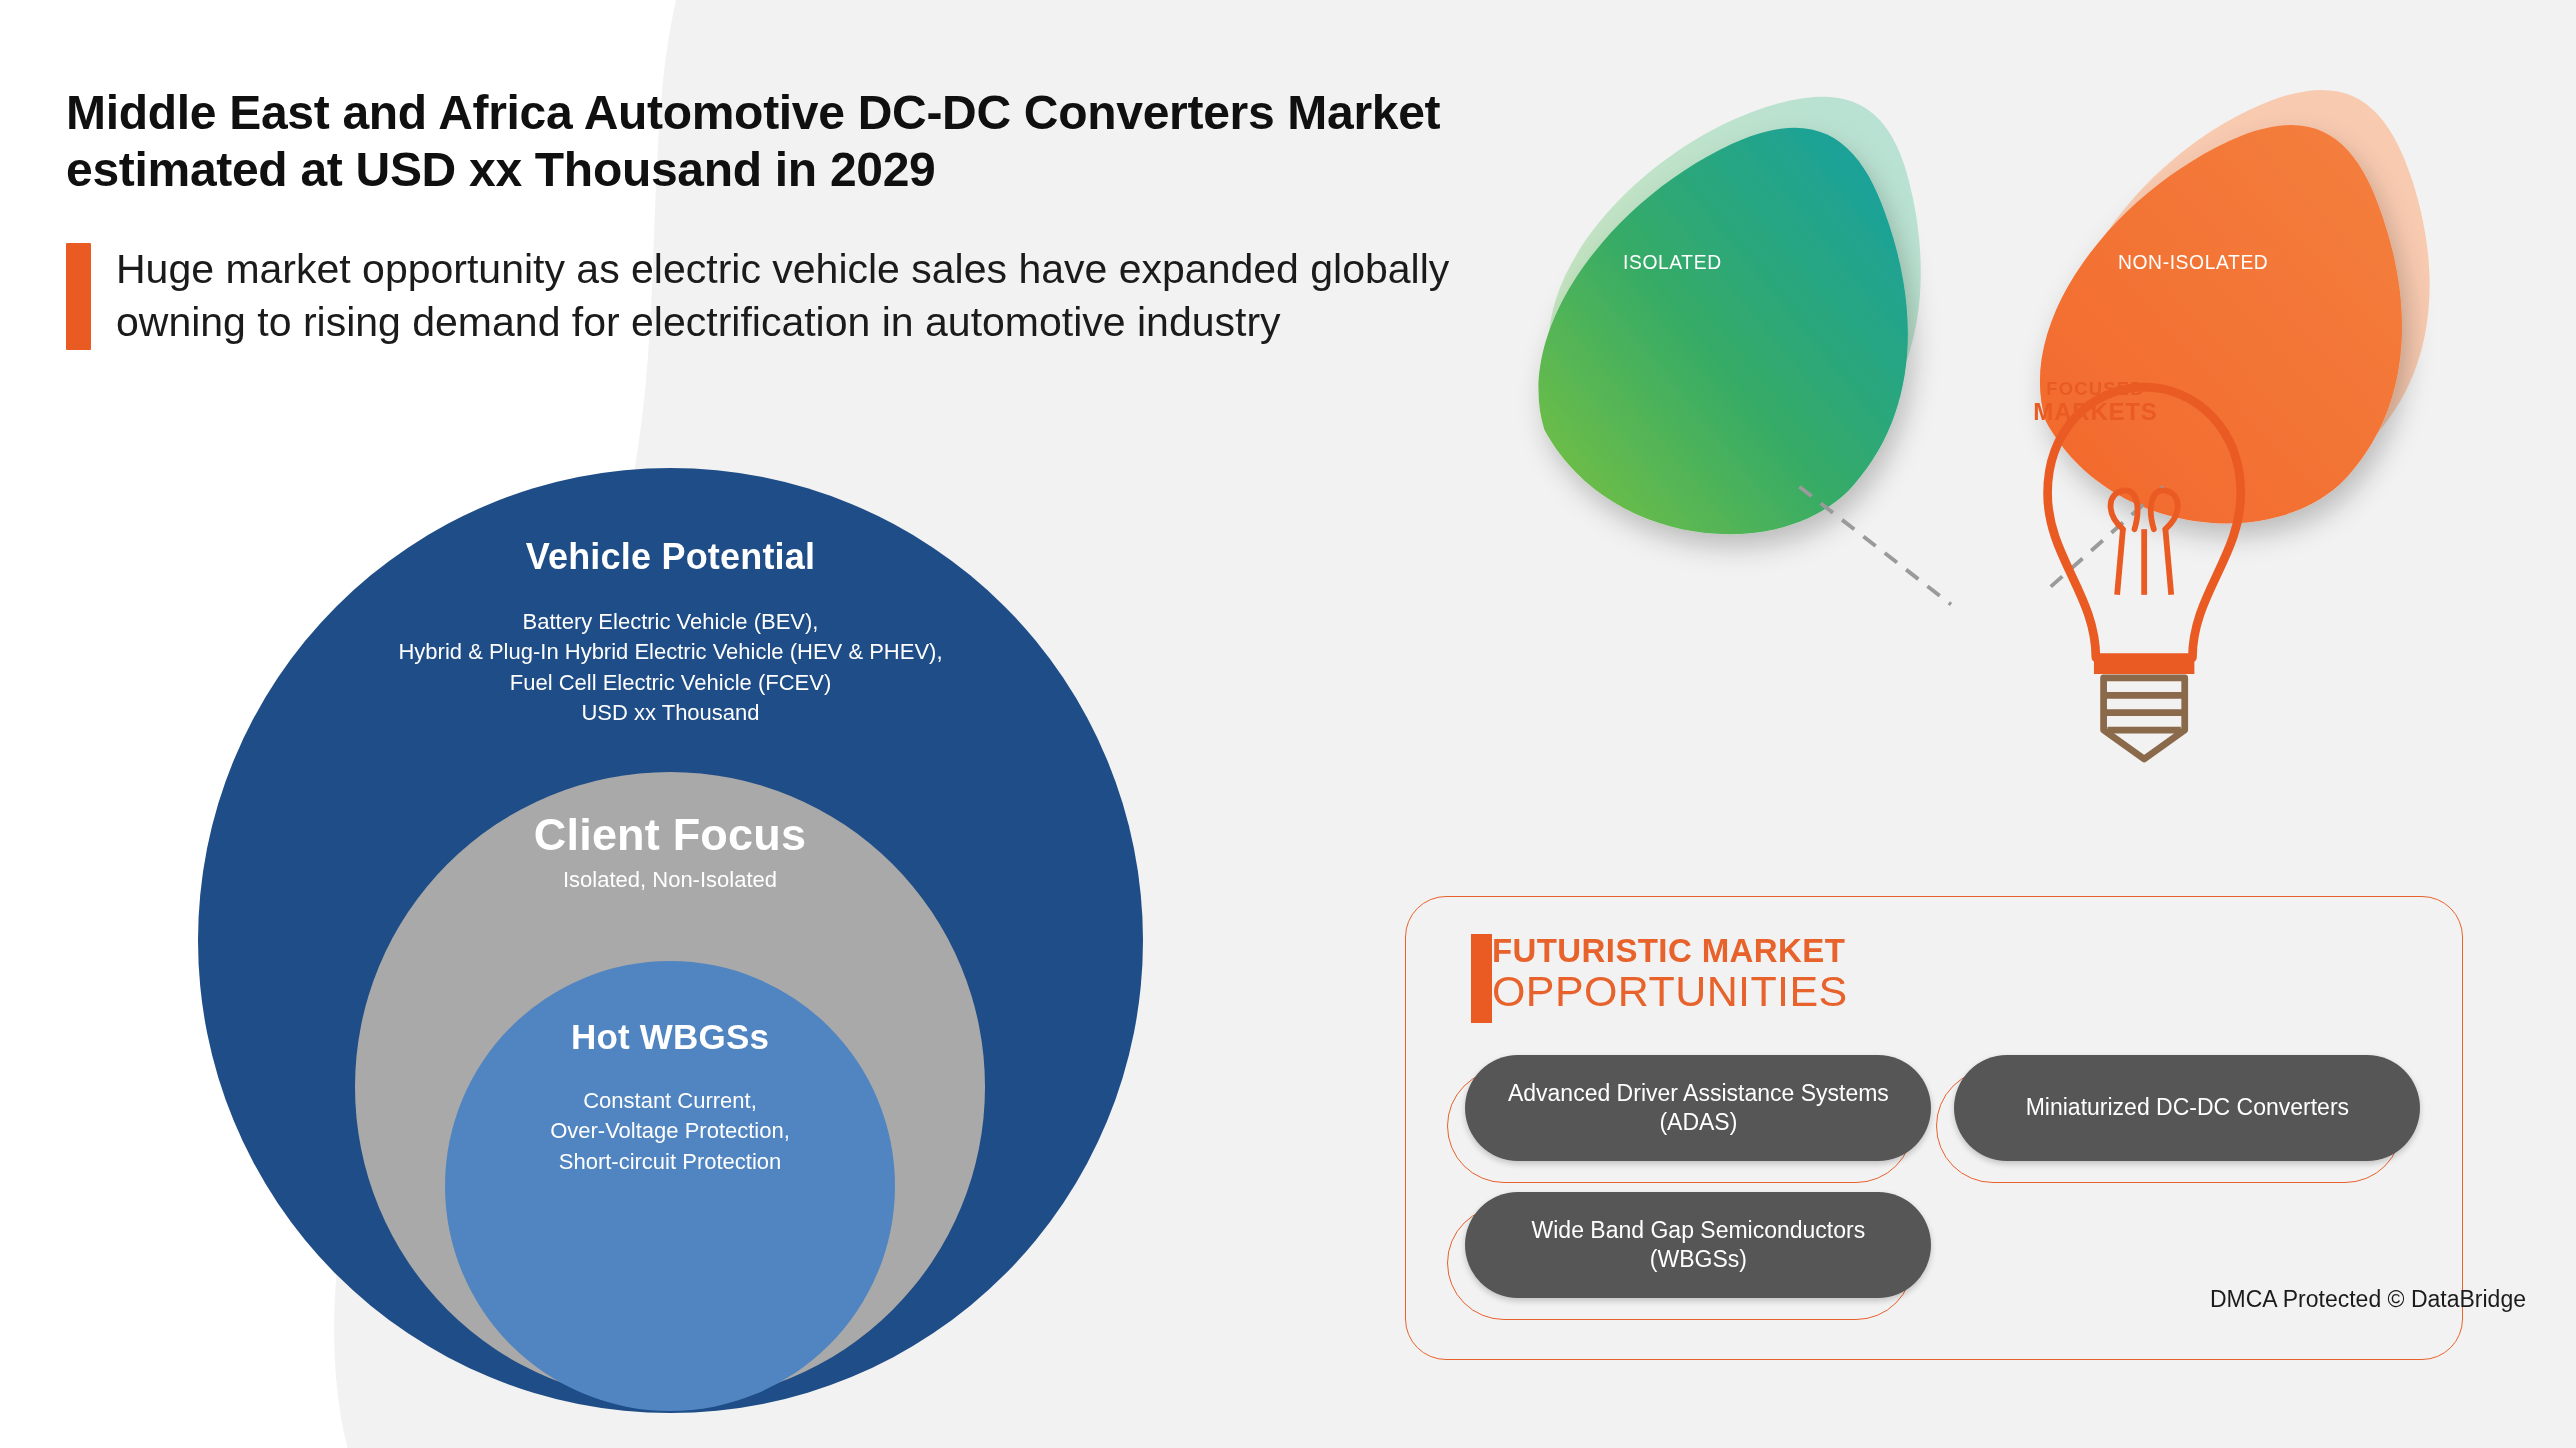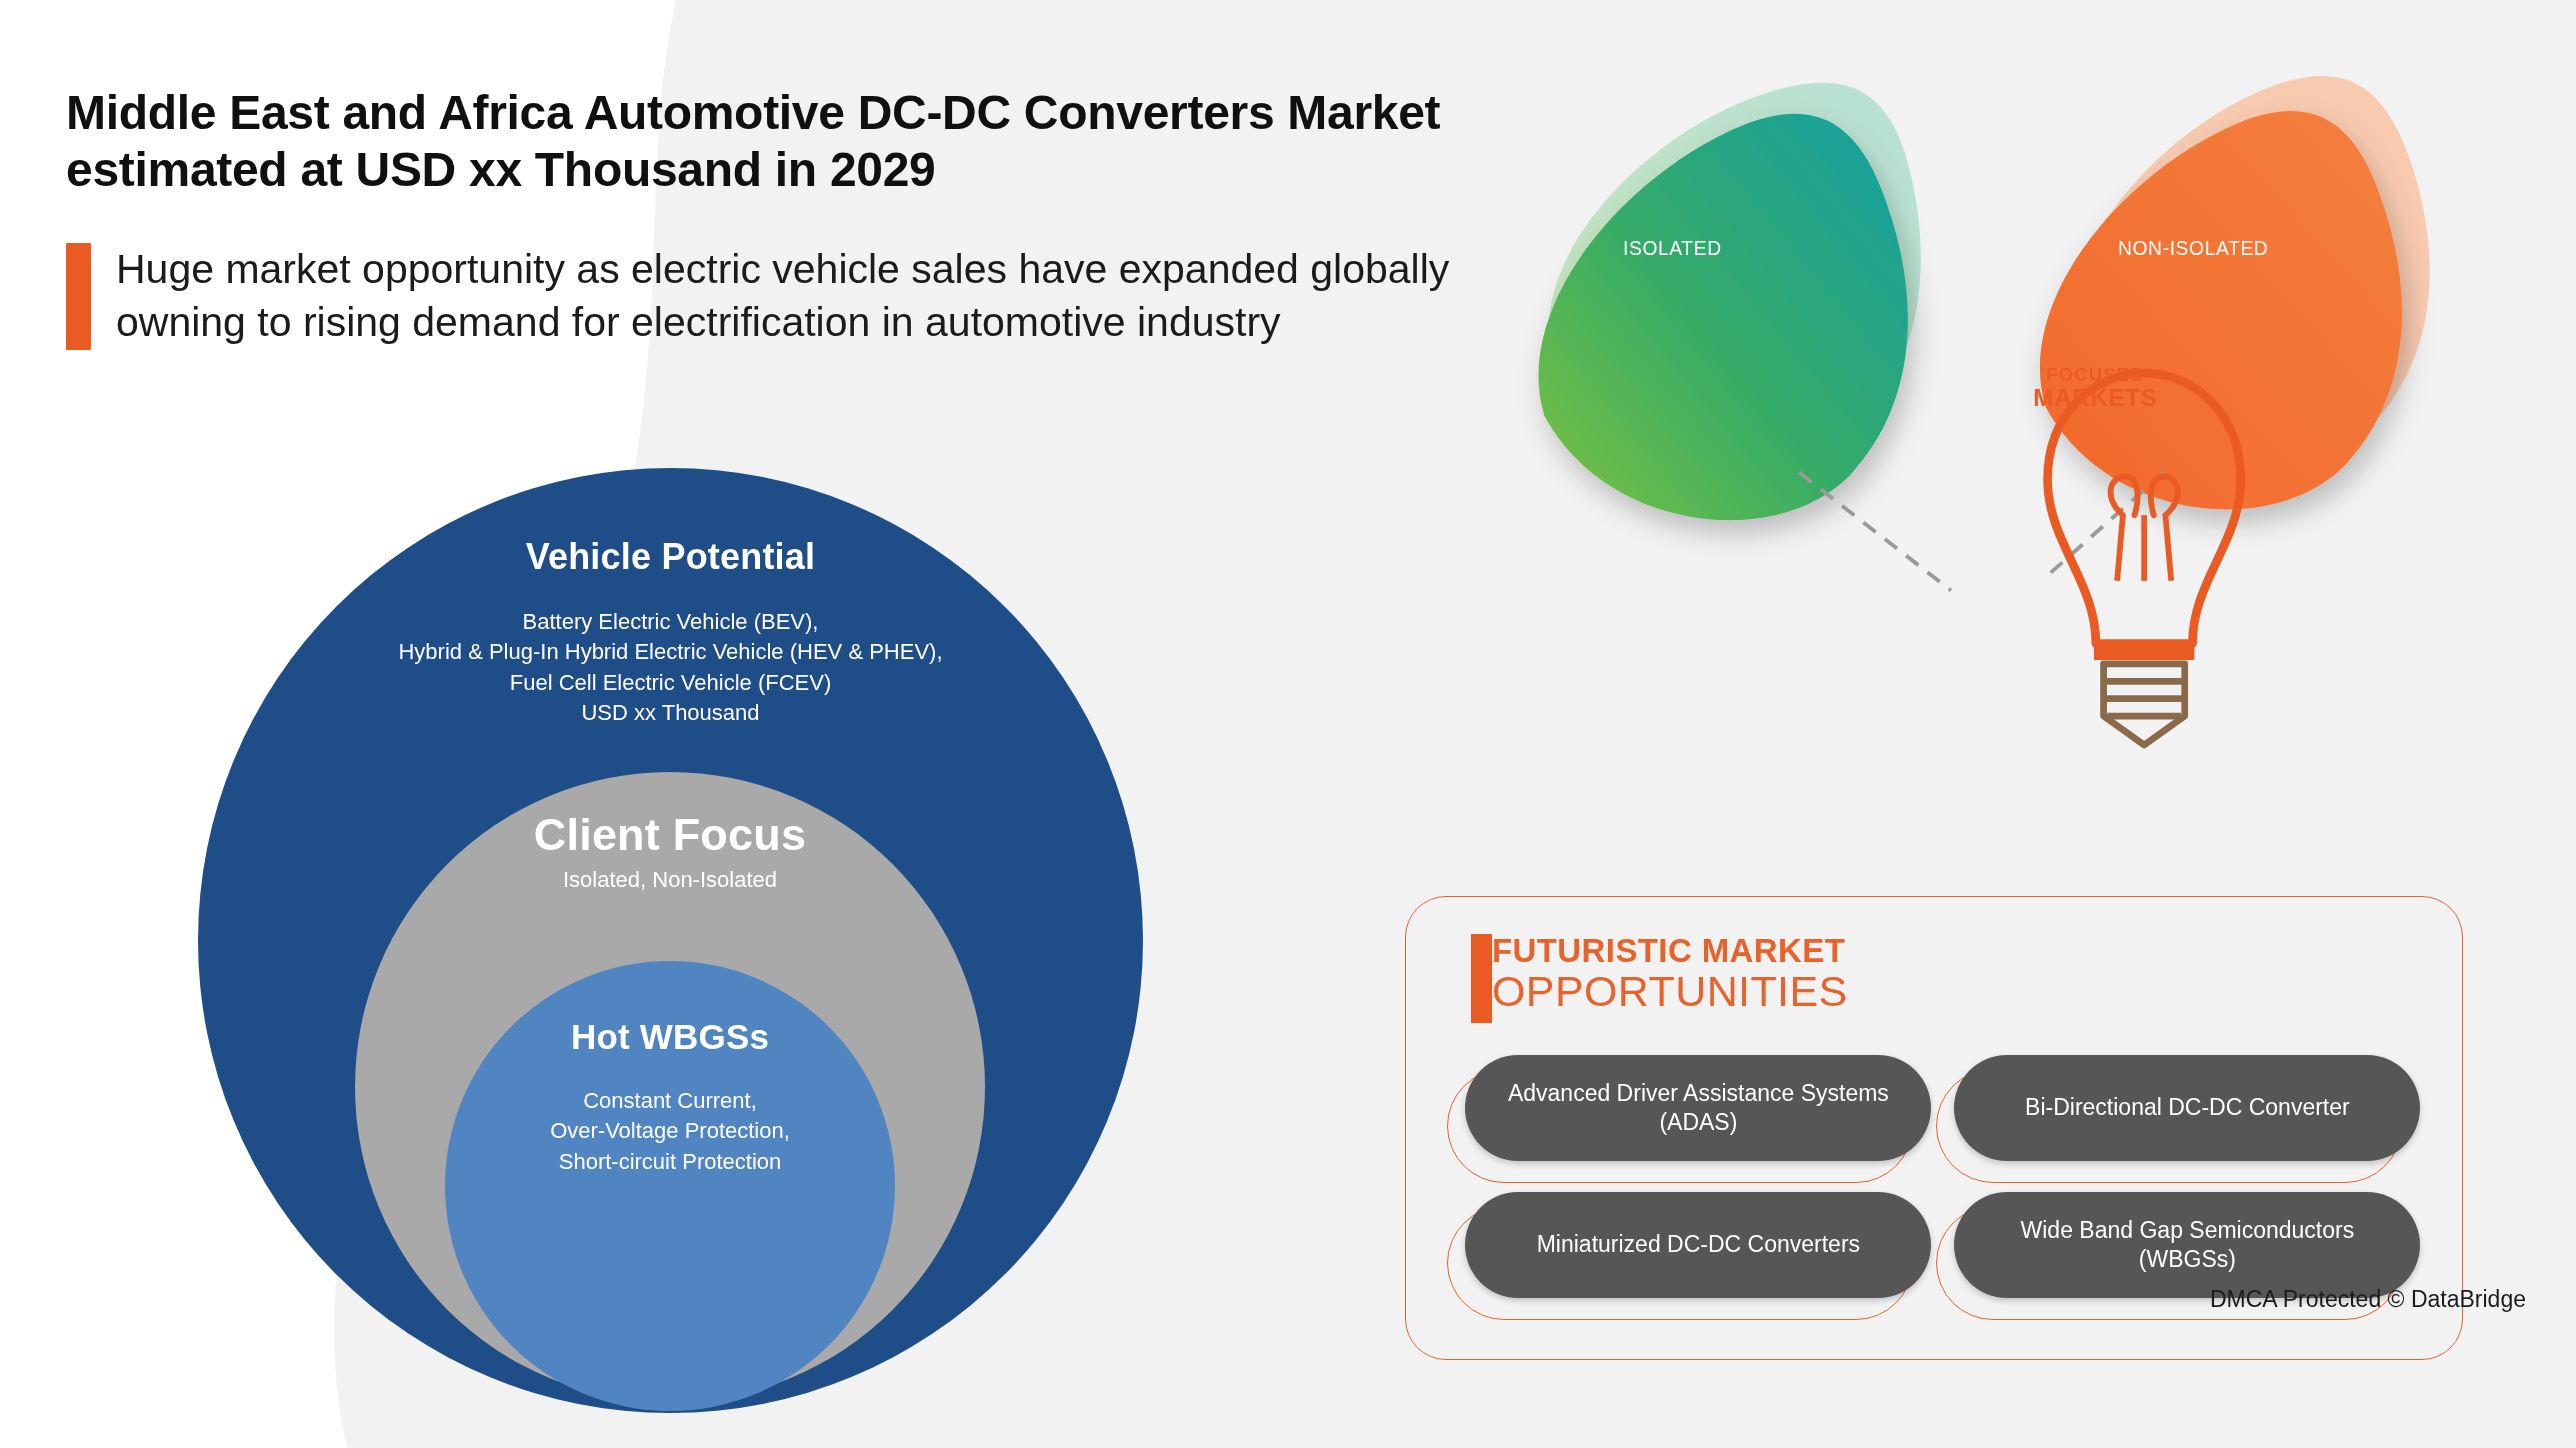--- a/index.html
+++ b/index.html
@@ -37,21 +37,21 @@
   .ring-title { font-weight:bold; letter-spacing:0.2px; }
   .ring-outer .ring-title { font-size:36px; margin-bottom:29px; }
   .ring-mid   .ring-title { font-size:45px; margin-bottom:3.9px; }
   .ring-inner .ring-title { font-size:35px; margin-bottom:29px; }
   .ring-body { line-height:1.38; }
   .ring-outer .ring-body { font-size:22px; }
   .ring-mid   .ring-body { font-size:22px; }
   .ring-inner .ring-body { font-size:22px; }
 
   
-  .markets { position:absolute; left:1468px; top:40px; width:966px; height:734px; z-index:5;text-decoration:underline; }
+  .markets { position:absolute; left:1468px; top:54px; width:966px; height:734px; z-index:5;text-decoration:underline; }
   .blob-label {
     position:absolute; color:#ffffff; font-size:19.3px; letter-spacing:0.6px;
     white-space:nowrap; z-index:3;
   }
   .lbl-isolated { left:155px; top:198px; }
   .lbl-nonisolated { left:650px; top:198px; }
 
   .bulb-text { position:absolute; z-index:4; text-align:center; color:#ea5b23; width:193px; left:531px; top:324px; }
   .bulb-l1 { font-size:18.4px; font-weight:bold; letter-spacing:1.2px; line-height:1.15; }
   .bulb-l2 { font-size:24px; font-weight:bold; letter-spacing:0.8px; line-height:1.1; }
@@ -202,23 +202,20 @@
         <div class="panel-l1">FUTURISTIC MARKET</div>
         <div class="panel-l2">OPPORTUNITIES</div>
       </div>
     </div>
 
     <div class="cards">
       <div class="card-shell">
         <div class="card">Advanced Driver Assistance Systems (ADAS)</div>
       </div>
       <div class="card-shell">
-        <div class="card">Bi-Directional DC-DC Converter</div>
-      </div>
-      <div class="card-shell">
         <div class="card">Miniaturized DC-DC Converters</div>
       </div>
       <div class="card-shell">
         <div class="card">Wide Band Gap Semiconductors (WBGSs)</div>
       </div>
     </div>
   </div>
 
   <div class="footer">DMCA Protected © DataBridge</div>
 

